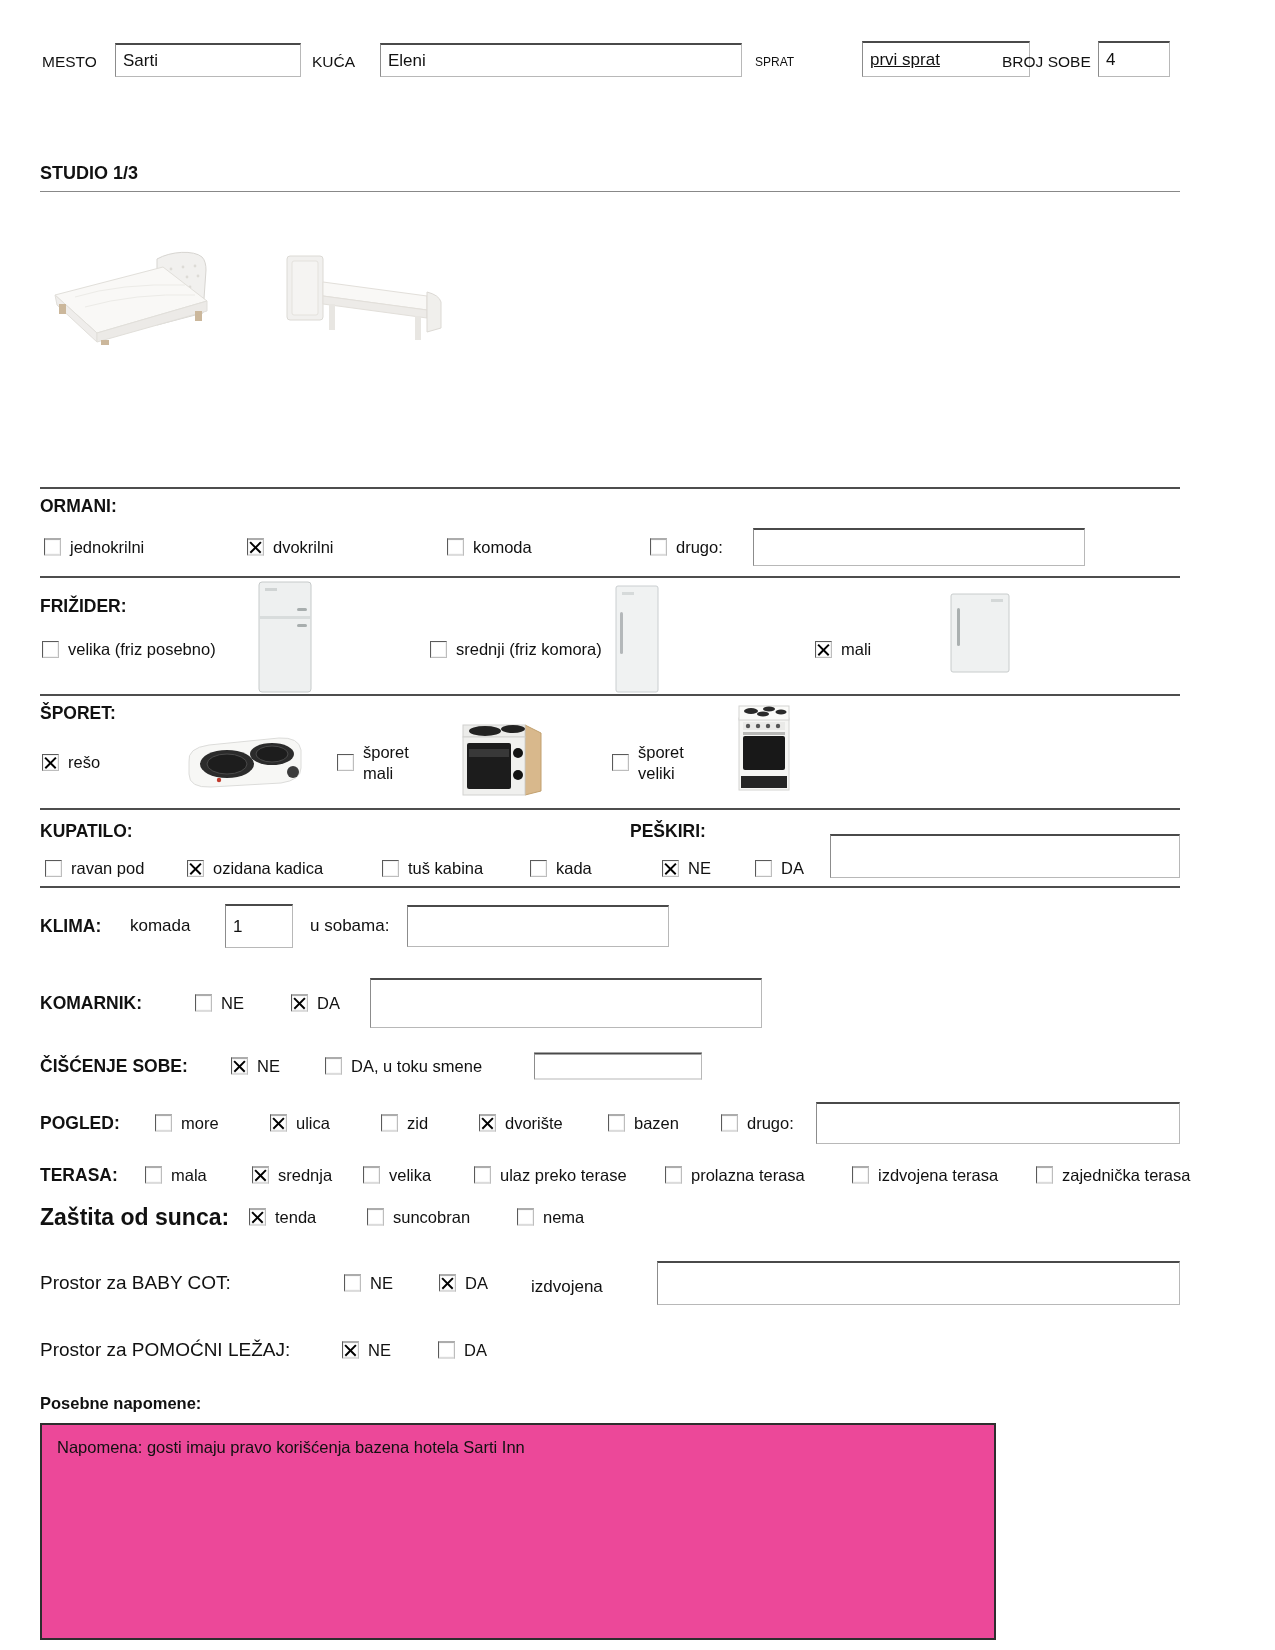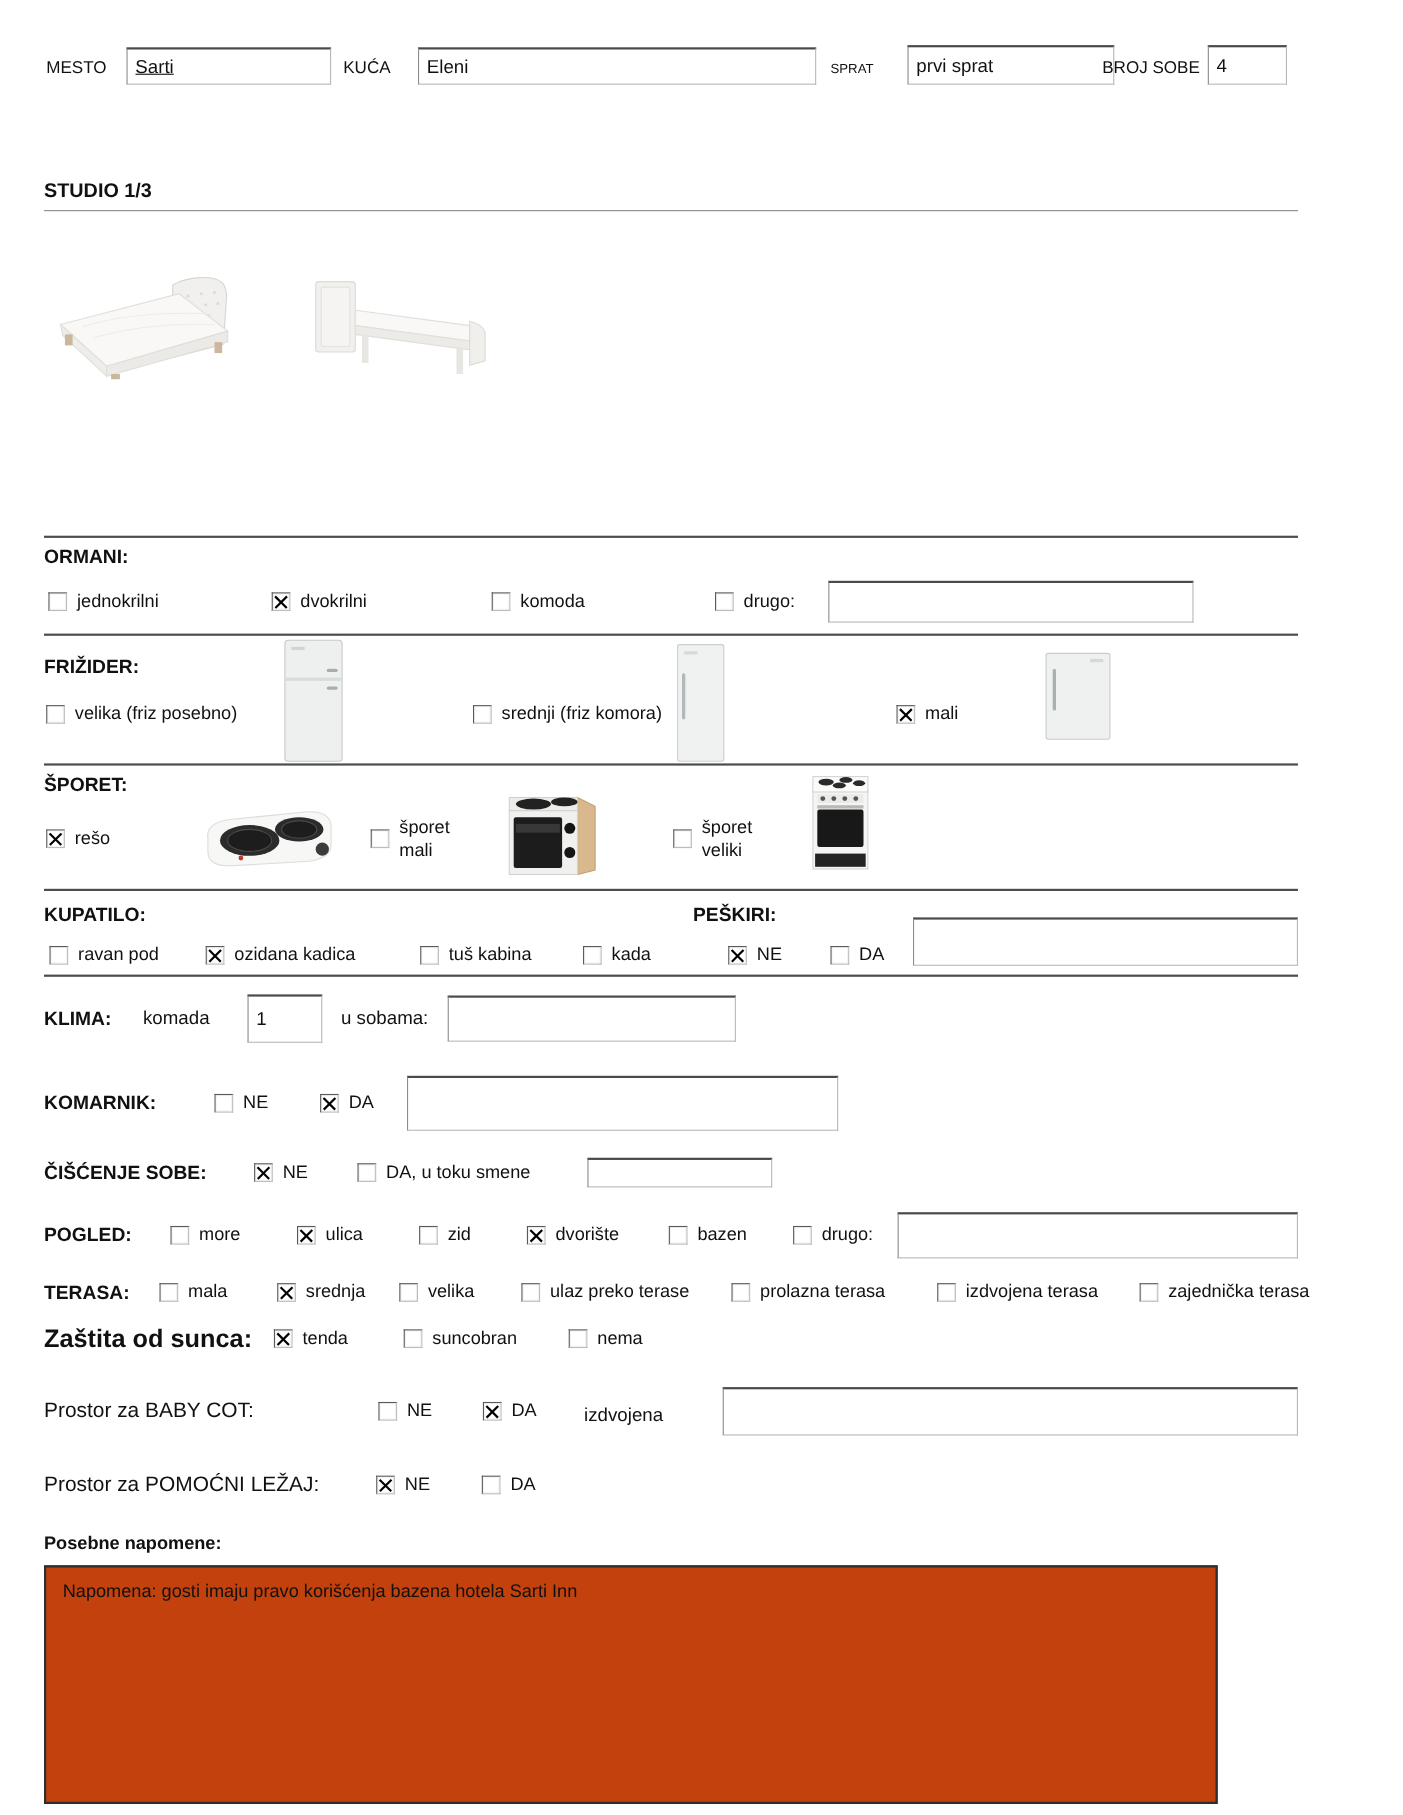--- a/index.html
+++ b/index.html
@@ -24,37 +24,37 @@
   .cb[data-checked="true"]::before{transform:rotate(45deg)}
   .cb[data-checked="true"]::after{transform:rotate(-45deg)}
   .lbl{font-size:16.5px;white-space:nowrap}
   .lbl2{font-size:16.5px;line-height:1.25;width:72px;white-space:normal}
   .box{position:absolute;background:#fff;border:1px solid #b8b8b8;
        border-top:2px solid #4a4a4a;border-left:1px solid #8c8c8c;
        font-family:"Liberation Sans",sans-serif;font-size:17px;padding:2px 7px;color:#111;outline:none}
   .vcenter{top:50%;transform:translateY(-50%)}
   .title{font-weight:bold;font-size:18px}
   .subtitle{font-size:17.5px}
-  .bigbox{position:absolute;left:40px;width:1067px;border:2px solid #2e2e2e;background:#c2410c}
+  .bigbox{position:absolute;left:40px;width:956px;border:2px solid #2e2e2e;background:#ec4899}
   .bigbox-text{padding:13px 15px;font-size:16.5px}
   .img{position:absolute}
   svg{display:block}
 </style>
 </head>
 <body>
 
 <div class="page">
 
   <div class="row" style="top:45px;height:34px">
     <span class="abs small-lbl vcenter" style="left:2px;font-size:15.5px">MESTO</span>
-    <input class="box" style="left: 75px; top: -2px; width: 186px; height: 34px; text-decoration: underline;" value="Sarti">
+    <input class="box" style="left: 75px; top: -2px; width: 186px; height: 34px;" value="Sarti">
     <span class="abs small-lbl vcenter" style="left:272px;font-size:15.5px">KUĆA</span>
     <input class="box" style="left: 340px; top: -2px; width: 362px; height: 34px;" value="Eleni">
     <span class="abs small-lbl vcenter" style="left:715px;font-size:12px">SPRAT</span>
-    <input class="box" style="left: 785px; top: -4px; width: 188px; height: 36px;" value="prvi sprat">
+    <input class="box" style="left: 822px; top: -4px; width: 168px; height: 36px; text-decoration: underline;" value="prvi sprat">
     <span class="abs small-lbl vcenter" style="left:962px;font-size:15.5px">BROJ SOBE</span>
     <input class="box" style="left: 1058px; top: -4px; width: 72px; height: 36px;" value="4">
   </div>
 
   <div class="abs title" style="left:40px;top:163px">STUDIO 1/3</div>
   <div class="hr thin" style="top:191px"></div>
 
   <div class="img" style="left:45px;top:245px;width:195px;height:100px">
     <svg viewBox="0 0 195 100" width="195" height="100">
       <path d="M112 14c14-8 37-9 45-2 3 3 4 8 4 13l-3 43-46 12z" fill="#f1f0ee" stroke="#d7d5d1"></path>

